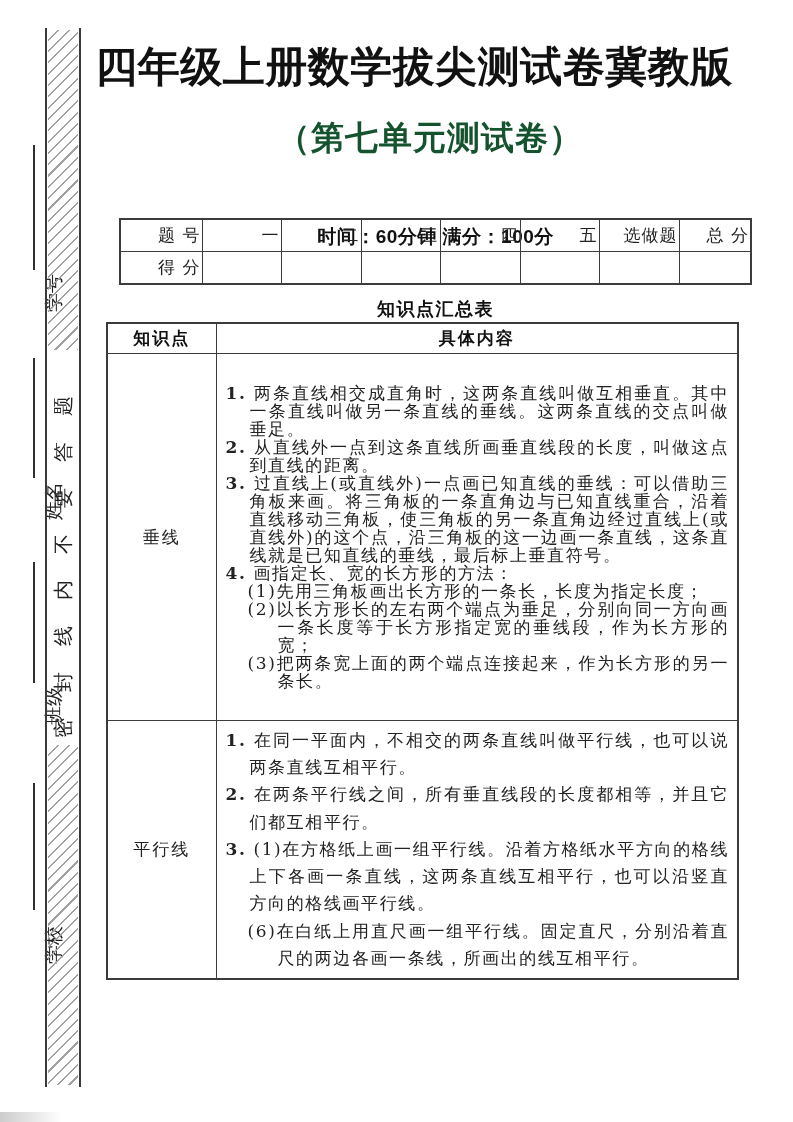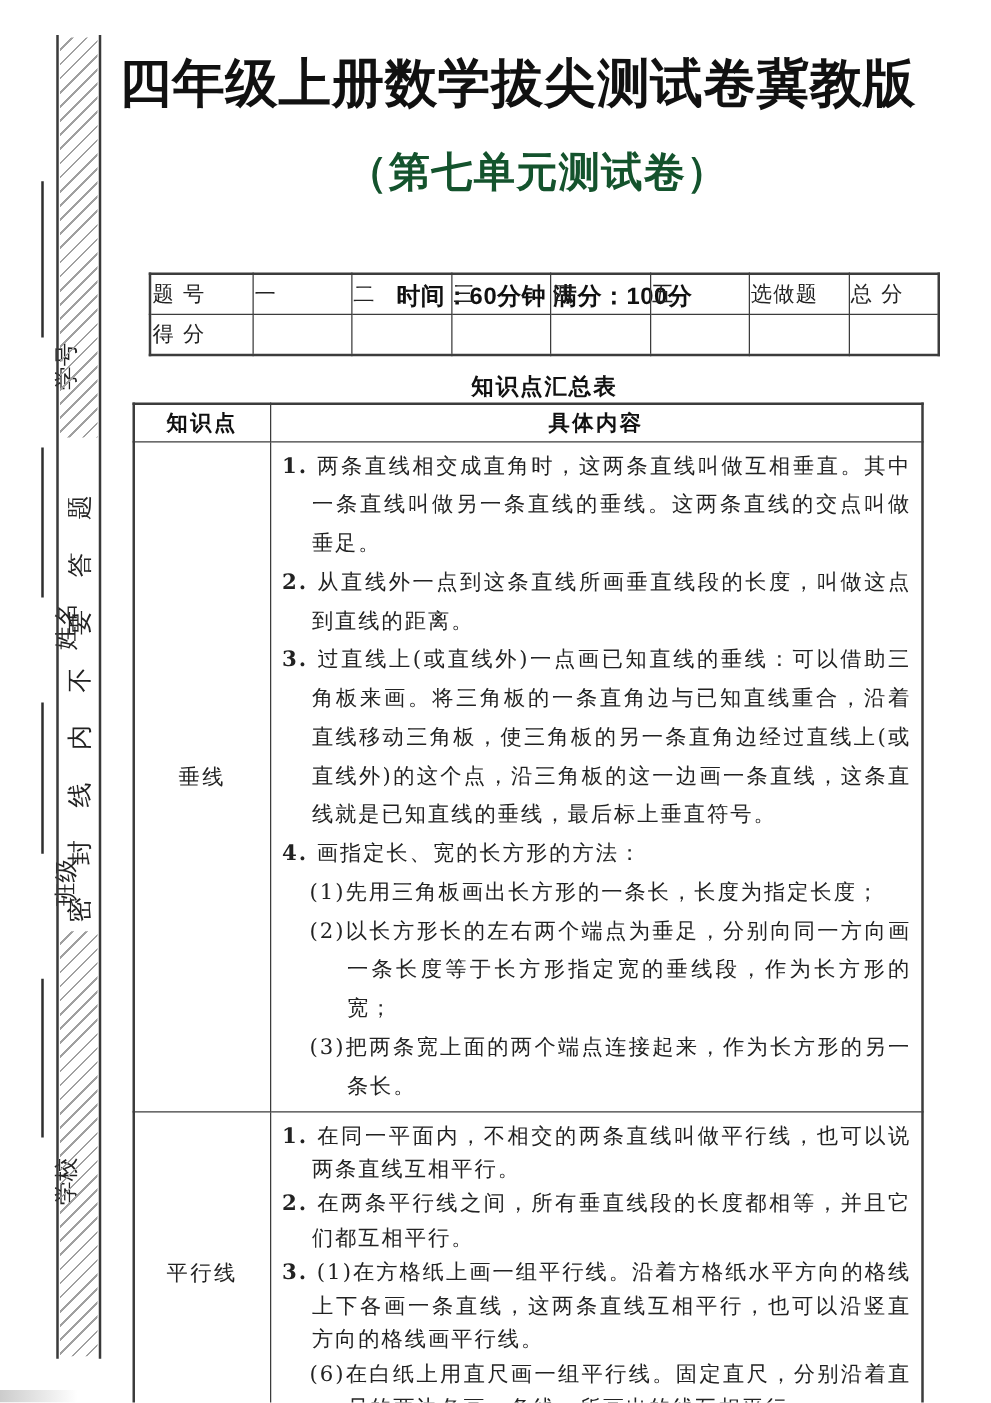--- a/index.html
+++ b/index.html
@@ -45,21 +45,21 @@
     position:absolute;top:191px;left:119px;width:633px;text-align:center;
     font-size:19px;font-weight:bold;letter-spacing:0.5px;color:#111;margin-top:33px;
   }
   
   .score-table{
     position:absolute;top:218px;left:119px;width:633px;border-collapse:collapse;
     table-layout:fixed;border:2px solid #3c3c3c;
     font-family:"DejaVu Serif",serif;
   }
   .score-table td{
-    border:1.5px solid #3c3c3c;height:29px;text-align:left;
+    border:1.5px solid #3c3c3c;height:29px;text-align:right;
     font-size:17px;letter-spacing:1px;color:#222;
   }
   
   .ktable-caption{
     position:absolute;top:297px;left:119px;width:633px;text-align:center;
     font-size:18px;font-weight:bold;letter-spacing:1.5px;color:#111;
   }
   .ktable{
     position:absolute;top:322px;left:106px;width:633px;border-collapse:collapse;
     table-layout:fixed;border:2px solid #3c3c3c;
@@ -71,21 +71,21 @@
   }
   .topic-cell{
     text-align:center;font-family:"DejaVu Serif",serif;font-size:17px;
     font-weight:normal;letter-spacing:2px;color:#222;
   }
   .content-cell{
     padding:4px 8px 4px 9px;font-family:"DejaVu Serif",serif;font-size:17px;
     letter-spacing:1.6px;color:#222;text-align:justify;vertical-align:top;
   }
   .ktable tbody tr:nth-child(1) td{height:358px;}
-  .ktable tbody tr:nth-child(1) .content-cell{line-height:31px;margin-left:36px;}
+  .ktable tbody tr:nth-child(1) .content-cell{line-height:18px;margin-left:36px;}
   .ktable tbody tr:nth-child(2) td{height:249px;}
   .ktable tbody tr:nth-child(2) .content-cell{line-height:27.3px;}
   .content-cell p{margin:0;}
   .content-cell .item{padding-left:24px;text-indent:-24px;}
   .content-cell .subitem{padding-left:52px;text-indent:-30px;}
   .content-cell b{font-weight:bold;}
 </style>
 </head>
 <body>
 

